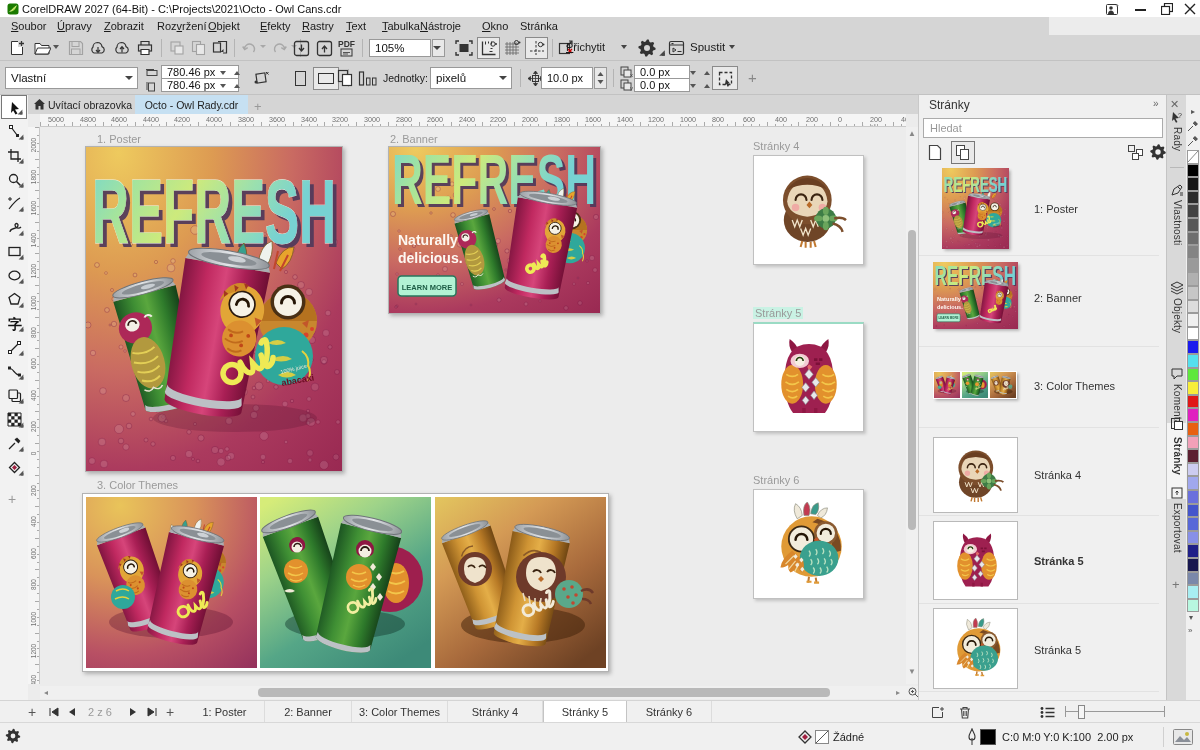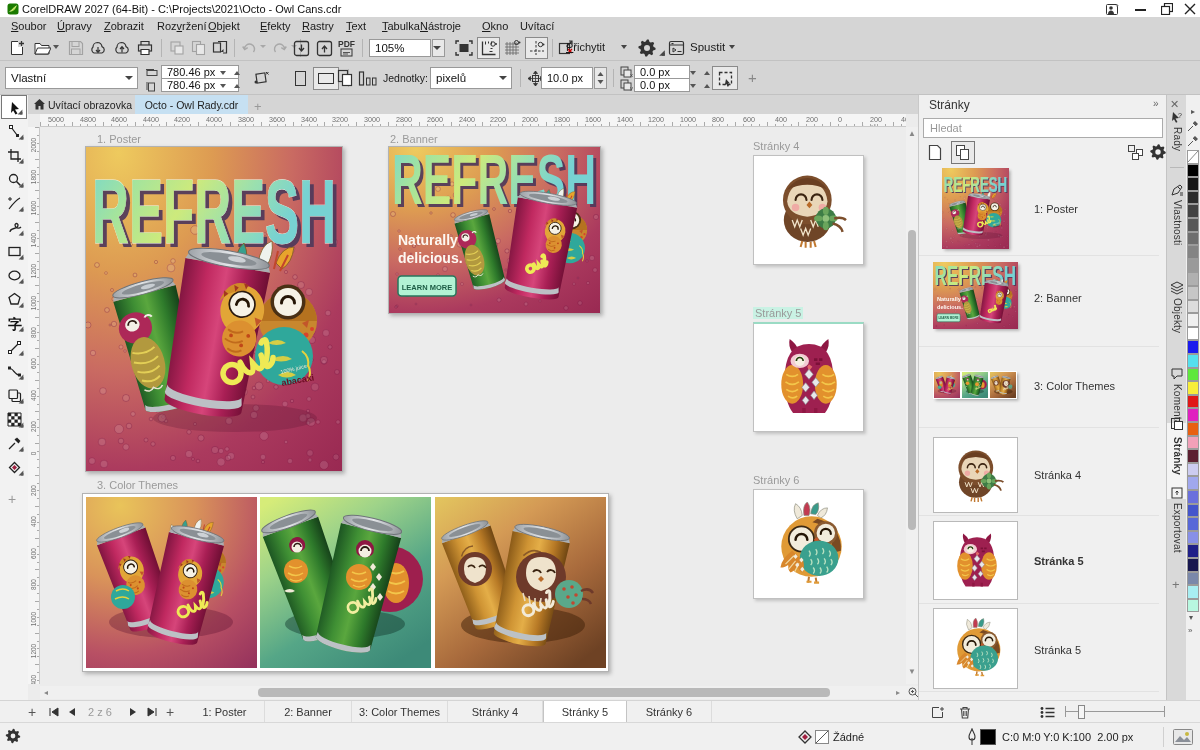--- a/index.html
+++ b/index.html
@@ -2,21 +2,21 @@
 <html><head><meta charset="utf-8">
 <style>
 *{margin:0;padding:0;box-sizing:border-box}
 html,body{width:1200px;height:750px;overflow:hidden}
 #app{position:relative;width:1200px;height:750px;font-family:"Liberation Sans",sans-serif;background:#ececec;font-size:12px;color:#1a1a1a}
 .abs{position:absolute}
 
 #titlebar{position:absolute;left:0;top:0;width:1200px;height:17px;background:#ffffff}
 #titlebar .title{position:absolute;left:22px;top:2.5px;font-size:11px;color:#111}
 
-#menubar{position:absolute;left:0;top:17px;width:1200px;height:18px;background:#d5d5d5}
+#menubar{position:absolute;left:0;top:17px;width:1049px;height:18px;background:#d5d5d5}
 #menubar span{position:absolute;top:2.5px;font-size:11px;color:#1a1a1a}
 #menubar span u{text-decoration:underline}
 
 #toolbar{position:absolute;left:0;top:35px;width:1200px;height:26px;background:#d5d5d5;border-bottom:1px solid #c2c2c2}
 .tsep{position:absolute;top:4px;width:1px;height:18px;background:#b4b4b4}
 
 #propbar{position:absolute;left:0;top:61px;width:1200px;height:34px;background:#d5d5d5;border-bottom:1px solid #c2c2c2}
 .field{position:absolute;background:#fff;border:1px solid #999;font-size:11.5px;color:#111;display:flex;align-items:center;padding-left:5px}
 .combo-arrow{position:absolute;right:4px;top:50%;margin-top:-2px;width:0;height:0;border-left:4px solid transparent;border-right:4px solid transparent;border-top:4px solid #444}
 
@@ -95,21 +95,21 @@
       <span style="left:57px"><u>Ú</u>pravy</span>
       <span style="left:104px"><u>Z</u>obrazit</span>
       <span style="left:157px">Roz<u>v</u>ržení</span>
       <span style="left:208px"><u>O</u>bjekt</span>
       <span style="left:260px"><u>E</u>fekty</span>
       <span style="left:302px"><u>R</u>astry</span>
       <span style="left:346px"><u>T</u>ext</span>
       <span style="left:382px"><u>T</u>abulka</span>
       <span style="left:420px"><u>N</u>ástroje</span>
       <span style="left:482px"><u>O</u>kno</span>
-      <span style="left:520px">Uvítací</span>
+      <span style="left:520px">Stránka</span>
 </div>
 
 <div id="toolbar">
   <svg class="abs" style="left:8px;top:4px" width="18" height="18" viewBox="0 0 18 18">
         <path d="M3.5 2.5h8l3 3v10h-11z" fill="#fff" stroke="#333"></path>
         <rect x="10" y="1" width="7" height="7" fill="#d5d5d5"></rect>
         <path d="M13.5 2v5M11 4.5h5" stroke="#333" stroke-width="1.3"></path>
       </svg>
   <svg class="abs" style="left:33px;top:4px" width="18" height="18" viewBox="0 0 18 18">
         <path d="M2 15V4.5h5l1.5 2H16V15z" fill="#fff" stroke="#333"></path>

